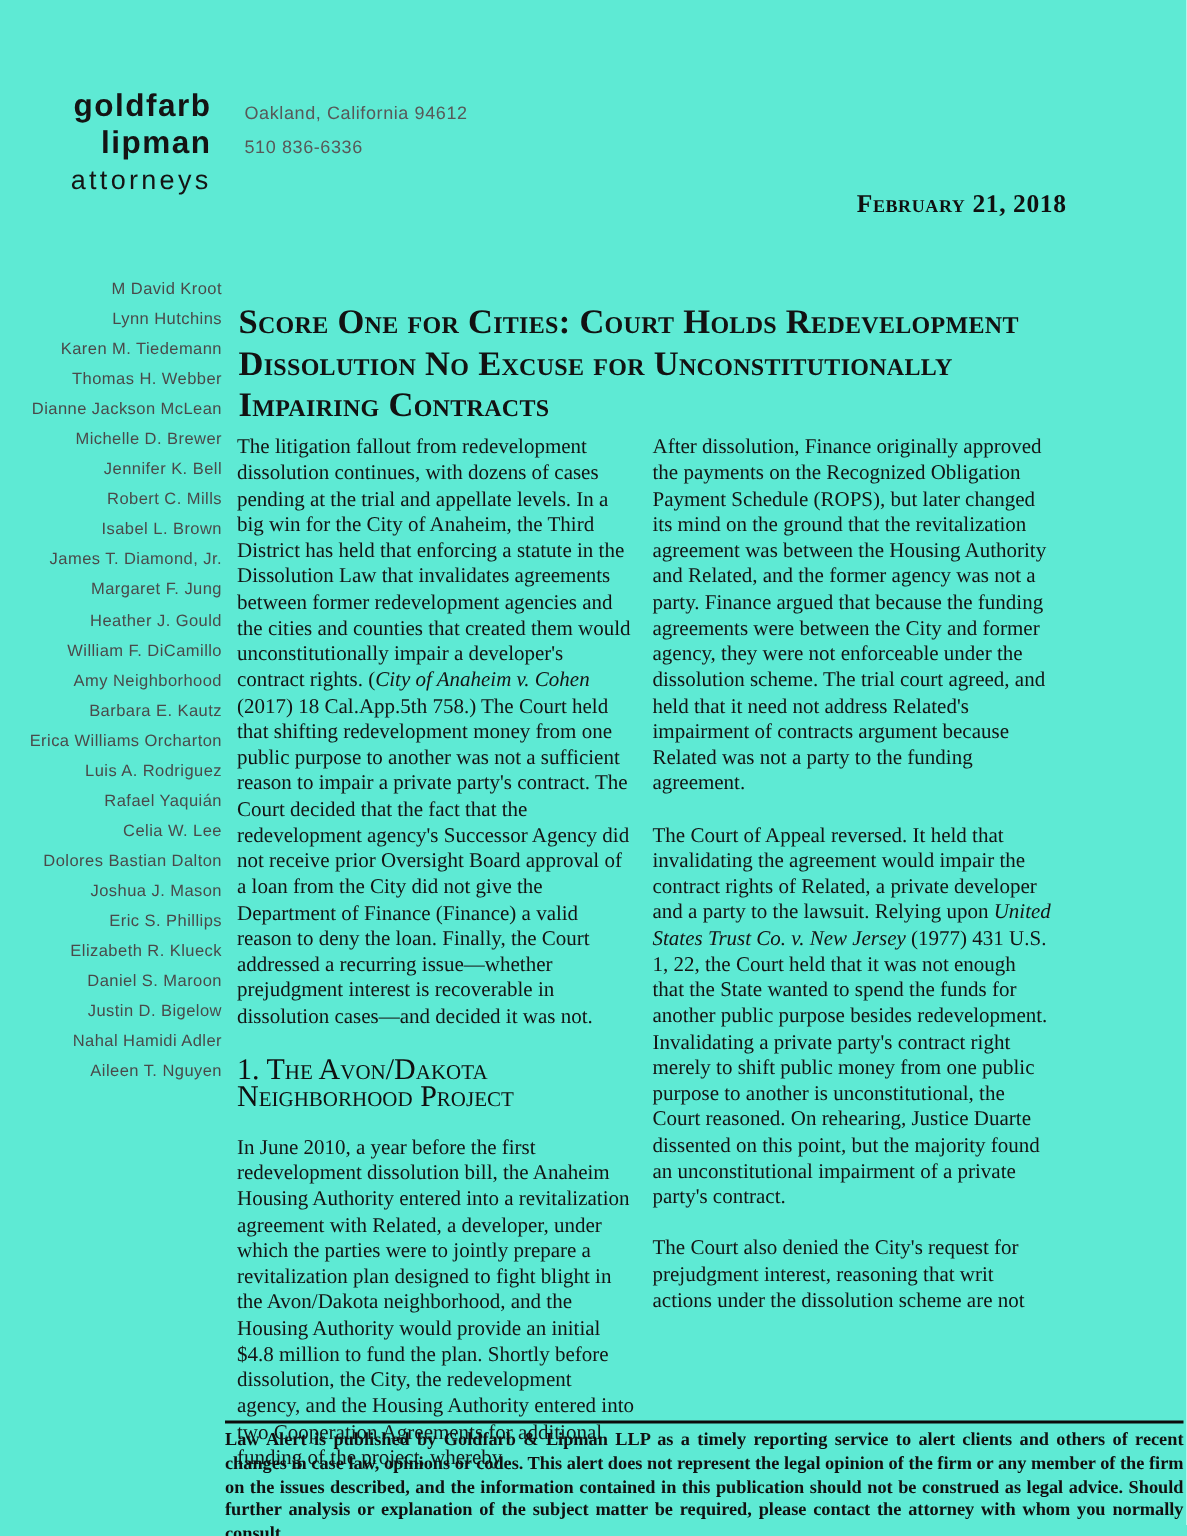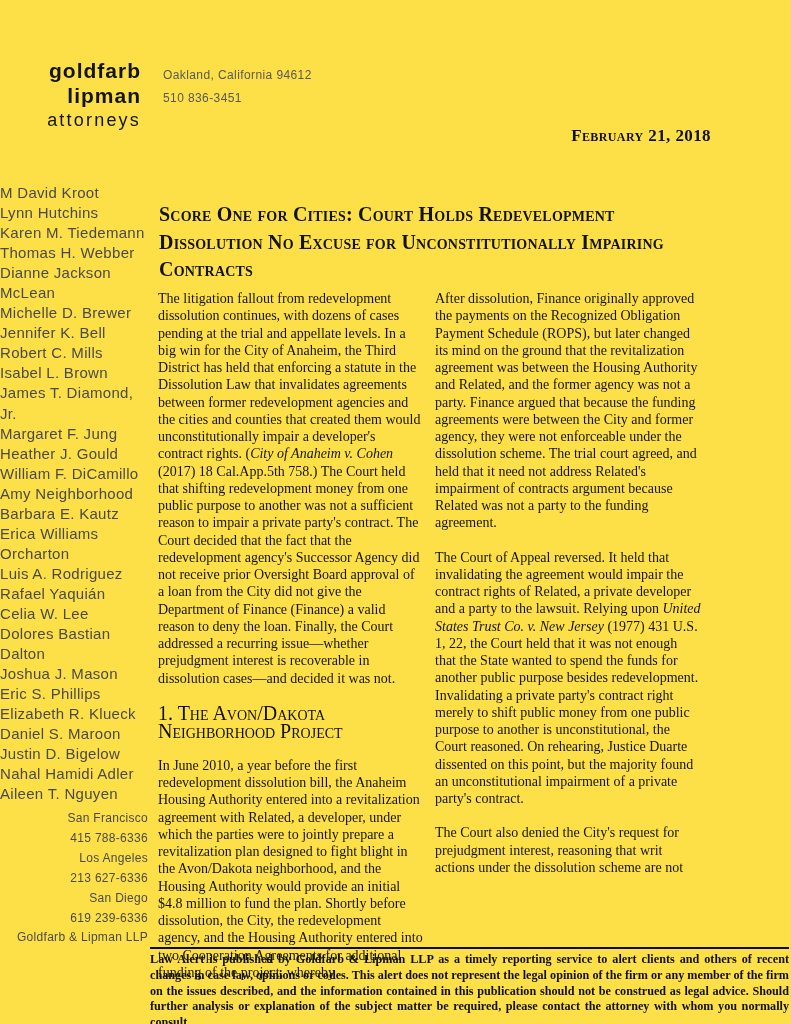--- a/index.html
+++ b/index.html
@@ -1,17 +1,17 @@
 <!DOCTYPE html>
 <html><head>
 <meta charset="utf-8">
 <style>
   html,body{margin:0;padding:0;background:#ffffff;}
   .page{
-    position:relative;width:791px;height:1024px;background:#fde047;
+    position:relative;width:791px;height:1024px;background:#5eead4;
     font-family:"Liberation Serif",serif;color:#1b1b1b;overflow:hidden;
   }
   
   .logo{
     position:absolute;left:44px;top:58px;width:97px;text-align:right;
     font-family:"Liberation Sans",sans-serif;color:#141414;
   }
   .logo-l1,.logo-l2{font-size:21px;font-weight:700;letter-spacing:1px;line-height:25px;}
   .logo-l3{font-size:18px;font-weight:400;letter-spacing:2.2px;line-height:25px;}
   .address{
@@ -22,27 +22,27 @@
   .date{
     position:absolute;top:126px;right:80px;
     font-variant:small-caps;font-size:17px;font-weight:700;letter-spacing:.4px;color:#101010;
   }
   .masthead{
     position:absolute;left:159px;top:143px;margin:0;
     font-variant:small-caps;font-weight:400;font-size:28px;letter-spacing:2.5px;color:#111;
   }
   .headline{
     position:absolute;left:159px;top:201px;width:556px;margin:0;
-    font-variant:small-caps;font-weight:700;font-size:20px;line-height:27.5px;
+    font-variant:small-caps;font-weight:700;font-size:23px;line-height:27.5px;
     letter-spacing:.2px;color:#121212;
   }
   
   .attorneys{
-    position:absolute;left:0;top:183px;width:148px;
-    font-family:"Liberation Sans",sans-serif;font-size:15px;color:#4a4a4a;
+    position:absolute;left:0;top:183px;width:148px;text-align:right;
+    font-family:"Liberation Sans",sans-serif;font-size:11px;color:#4a4a4a;
     letter-spacing:.3px;line-height:20.05px;
   }
   .offices{
     position:absolute;left:0;top:809px;width:148px;text-align:right;
     font-family:"Liberation Sans",sans-serif;font-size:12px;color:#4a4a4a;
     letter-spacing:.3px;line-height:19.9px;
   }
   
   .body{
     position:absolute;left:158px;top:290px;width:552px;
@@ -69,21 +69,21 @@
 <div class="page">
 
   <div class="logo">
     <div class="logo-l1">goldfarb</div>
     <div class="logo-l2">lipman</div>
     <div class="logo-l3">attorneys</div>
   </div>
 
   <div class="address">
     <div>Oakland, California  94612</div>
-    <div>510 836-3451</div>
+    <div>510 836-6336</div>
   </div>
 
   <div class="date">February 21, 2018</div>
 
 
   <h2 class="headline">Score One for Cities: Court Holds Redevelopment Dissolution No Excuse for Unconstitutionally Impairing Contracts</h2>
 
   <div class="attorneys">
     <div>M David Kroot</div>
     <div>Lynn Hutchins</div>
@@ -107,29 +107,20 @@
     <div>Dolores Bastian Dalton</div>
     <div>Joshua J. Mason</div>
     <div>Eric S. Phillips</div>
     <div>Elizabeth R. Klueck</div>
     <div>Daniel S. Maroon</div>
     <div>Justin D. Bigelow</div>
     <div>Nahal Hamidi Adler</div>
     <div>Aileen T. Nguyen</div>
   </div>
 
-  <div class="offices">
-    <div>San Francisco</div>
-    <div>415 788-6336</div>
-    <div>Los Angeles</div>
-    <div>213 627-6336</div>
-    <div>San Diego</div>
-    <div>619 239-6336</div>
-    <div>Goldfarb &amp; Lipman LLP</div>
-  </div>
 
   <main class="body">
     <div class="col">
       <p><span>The litigation fallout from redevelopment dissolution continues, with dozens of cases pending at the trial and appellate levels.  In a big win for the City of Anaheim, the Third District has held that enforcing a statute in the Dissolution Law that invalidates agreements between former redevelopment agencies and the cities and counties that created them would unconstitutionally impair a developer's contract rights.  (</span><em>City of Anaheim v. Cohen</em><span> (2017) 18 Cal.App.5th 758.)  The Court held that shifting redevelopment money from one public purpose to another was not a sufficient reason to impair a private party's contract.  The Court decided that the fact that the redevelopment agency's Successor Agency did not receive prior Oversight Board approval of a loan from the City did not give the Department of Finance (Finance) a valid reason to deny the loan.  Finally, the Court addressed a recurring issue—whether prejudgment interest is recoverable in dissolution cases—and decided it was not.</span></p>
       <h3 class="section-heading">1. The Avon/Dakota Neighborhood Project</h3>
       <p>In June 2010, a year before the first redevelopment dissolution bill, the Anaheim Housing Authority entered into a revitalization agreement with Related, a developer, under which the parties were to jointly prepare a revitalization plan designed to fight blight in the Avon/Dakota neighborhood, and the Housing Authority would provide an initial $4.8 million to fund the plan.  Shortly before dissolution, the City, the redevelopment agency, and the Housing Authority entered into two Cooperation Agreements for additional funding of the project, whereby</p>
     </div>
     <div class="col">
       <p>After dissolution, Finance originally approved the payments on the Recognized Obligation Payment Schedule (ROPS), but later changed its mind on the ground that the revitalization agreement was between the Housing Authority and Related, and the former agency was not a party.  Finance argued that because the funding agreements were between the City and former agency, they were not enforceable under the dissolution scheme.  The trial court agreed, and held that it need not address Related's impairment of contracts argument because Related was not a party to the funding agreement.</p>
       <p><span>The Court of Appeal reversed.  It held that invalidating the agreement would impair the contract rights of Related, a private developer and a party to the lawsuit.  Relying upon </span><em>United States Trust Co. v. New Jersey</em><span> (1977) 431 U.S. 1, 22, the Court held that it was not enough that the State wanted to spend the funds for another public purpose besides redevelopment.  Invalidating a private party's contract right merely to shift public money from one public purpose to another is unconstitutional, the Court reasoned.  On rehearing, Justice Duarte dissented on this point, but the majority found an unconstitutional impairment of a private party's contract.</span></p>

